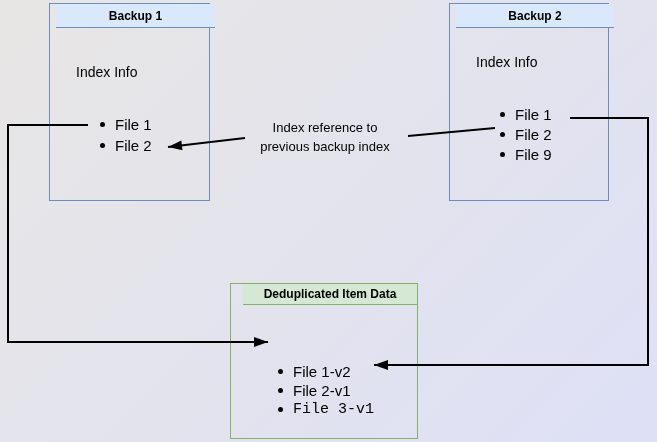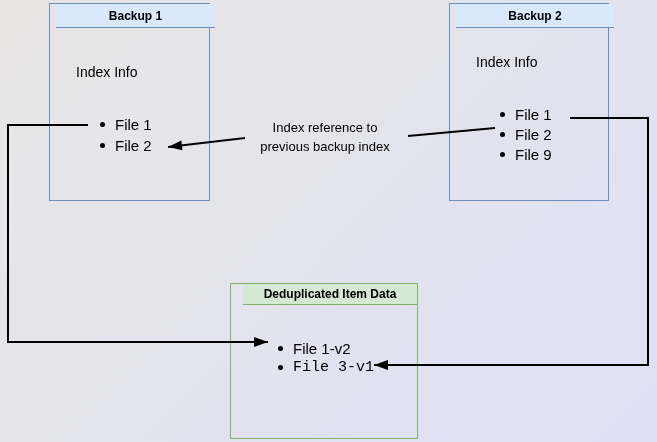--- a/index.html
+++ b/index.html
@@ -57,21 +57,22 @@
     <ul class="files" style="left:50px; top:100px;">
       <li style="height:20px;">File 1</li>
       <li style="height:20px;">File 2</li>
       <li style="height:20px;">File 9</li>
     </ul>
   </div>
 
   <div class="box green" style="left:230px; top:283px; width:188px; height:156px;padding-left:12px;">
     <div class="box-header">Deduplicated Item Data</div>
     <ul class="files" style="left:47px; top:55px;">
-      <li style="height:19px;">File 1-v2</li>
+      <li style="height:19px;margin-top:23px;">File 1-v2</li>
+      <li style="height:19px;">File 2-v1</li>
       <li style="height:19px;font-family:Liberation Mono, monospace;">File 3-v1</li>
     </ul>
   </div>
 
   <div class="annotation">
     <span>Index reference to</span><br>
     <span>previous backup index</span>
   </div>
 
   <svg class="connectors" width="657" height="442" viewBox="0 0 657 442">

